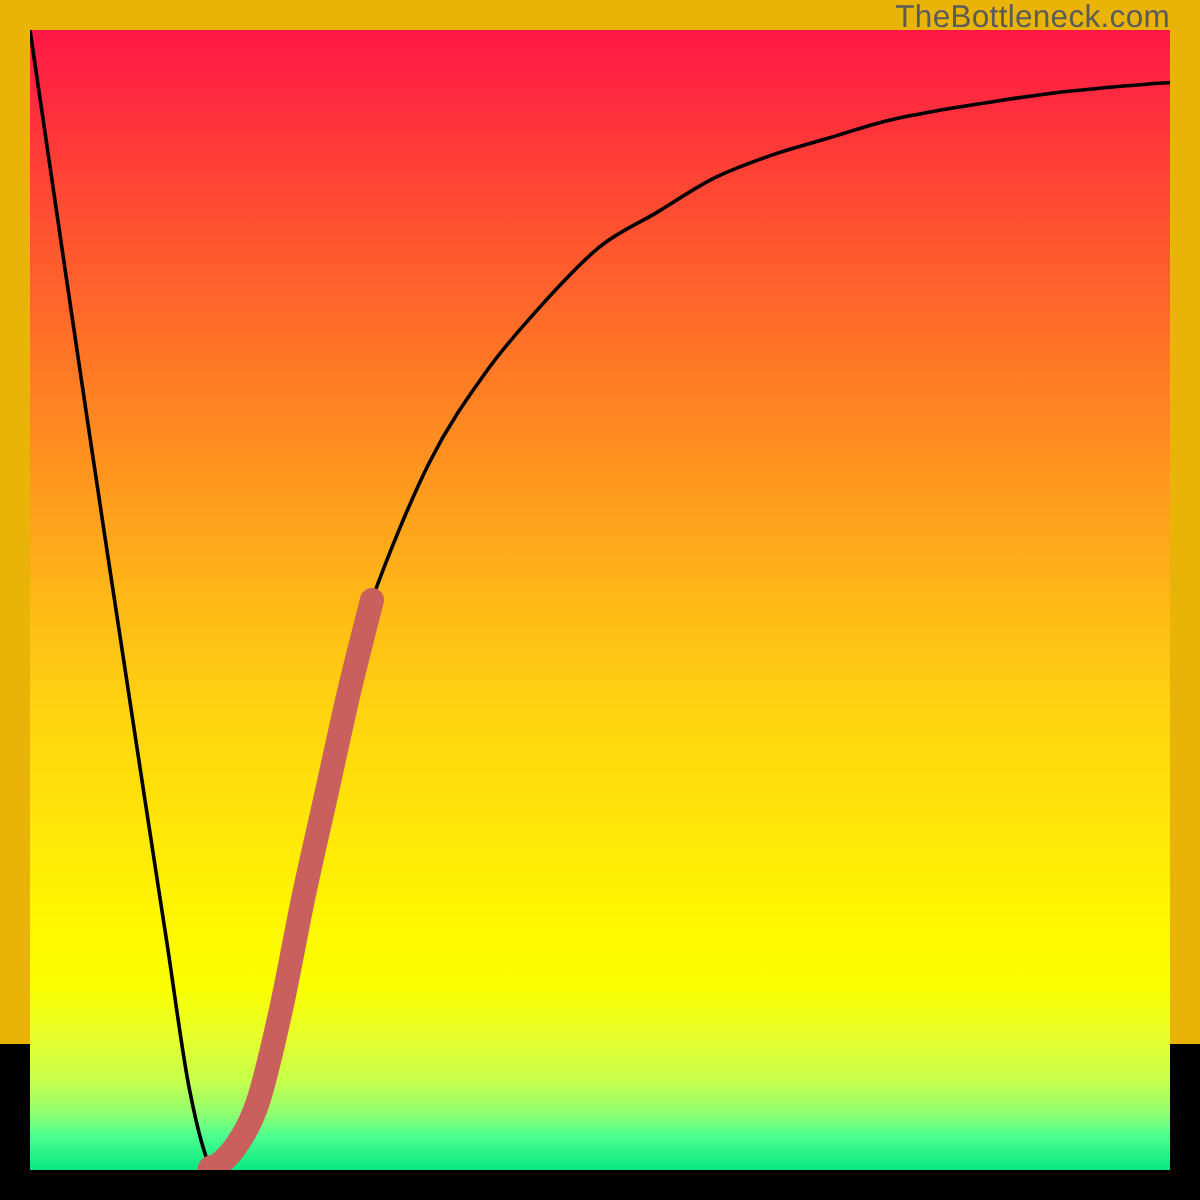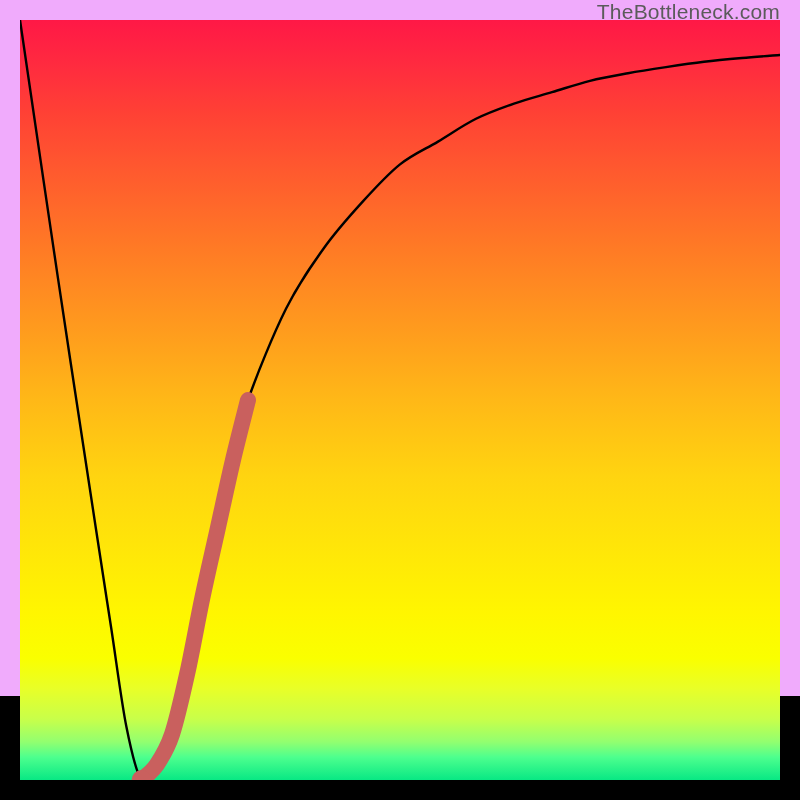--- a/index.html
+++ b/index.html
@@ -8,21 +8,21 @@
     width: 800px;
     height: 800px;
     overflow: hidden;
     background: #000;
     font-family: Arial, Helvetica, sans-serif;
   }
   .frame {
     position: relative;
     width: 800px;
     height: 696px;
-    background: #f0abfc;
+    background: #eab308;
   }
   .plot {
     position: absolute;
     left: 20px;
     top: 20px;
     width: 760px;
     height: 760px;
     background: linear-gradient(
       to bottom,
       #ff1846 0%,

